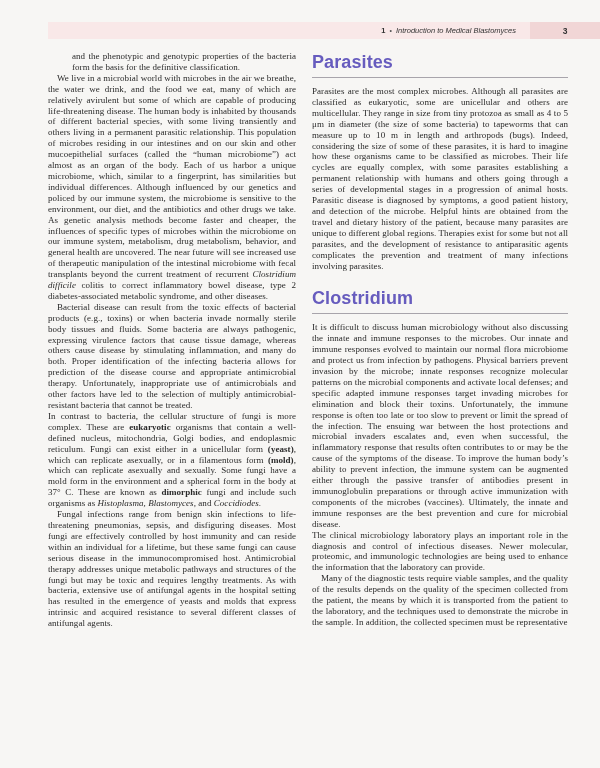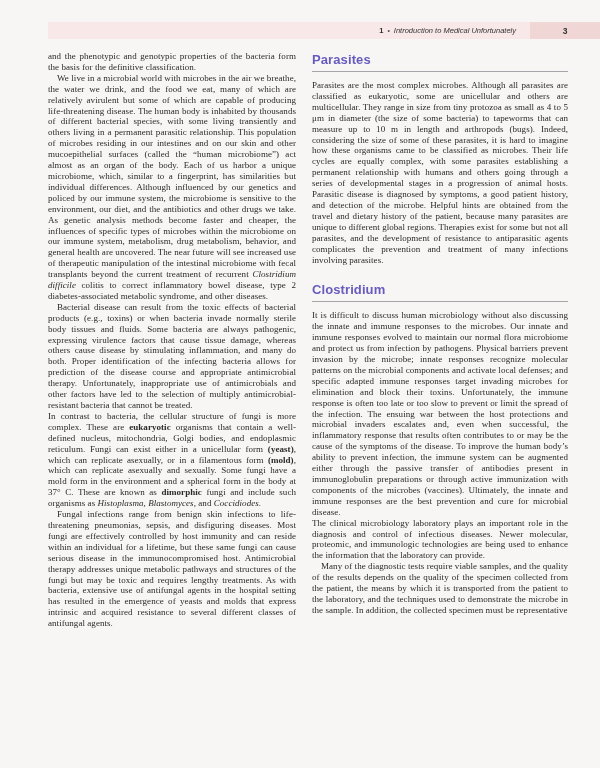--- a/index.html
+++ b/index.html
@@ -41,40 +41,40 @@
     margin:0;
     font-size:9px;line-height:10.9px;
     letter-spacing:0.05px;
     hyphens:auto;-webkit-hyphens:auto;
   }
   .body-paragraph.indent{text-indent:9px;}
   .body-paragraph .bold{font-weight:bold;}
   .body-paragraph .italic{font-style:italic;}
   .section-heading{
     font-family:"Liberation Sans",sans-serif;
-    font-size:13px;font-weight:bold;
+    font-size:18px;font-weight:bold;
     color:var(--heading-accent,#675cbe);
     margin:17px 0 8px 0;
     padding-bottom:4px;
     border-bottom:1px solid #a8a4ab;
     text-align:left;
     letter-spacing:0.1px;
   }
   .col .section-heading:first-child{margin-top:4px;}
-  .col .body-paragraph:first-child{margin-top:3px;}
+  .col .body-paragraph:first-child{margin-top:3px;margin-left:24px;}
 </style>
 </head>
 <body>
 
 <div class="page">
 
   <div class="head-band">
     <span class="chapter-num">1</span>
     <span class="head-bullet">•</span>
-    <span class="head-title">Introduction to Medical Unfortunately</span>
+    <span class="head-title">Introduction to Medical Blastomyces</span>
   </div>
   <div class="folio-box">
     <span>3</span>
   </div>
 
   <section class="col col-left">
       <p class="body-paragraph"><span>and the phenotypic and genotypic properties of the bacteria form the basis for the definitive classification.</span></p>
       <p class="body-paragraph indent"><span>We live in a microbial world with microbes in the air we breathe, the water we drink, and the food we eat, many of which are relatively avirulent but some of which are capable of producing life-threatening disease. The human body is inhabited by thousands of different bacterial species, with some living transiently and others living in a permanent parasitic relationship. This population of microbes residing in our intestines and on our skin and other mucoepithelial surfaces (called the “human microbiome”) act almost as an organ of the body. Each of us harbor a unique microbiome, which, similar to a fingerprint, has similarities but individual differences. Although influenced by our genetics and policed by our immune system, the microbiome is sensitive to the environment, our diet, and the antibiotics and other drugs we take. As genetic analysis methods become faster and cheaper, the influences of specific types of microbes within the microbiome on our immune system, metabolism, drug metabolism, behavior, and general health are uncovered. The near future will see increased use of therapeutic manipulation of the intestinal microbiome with fecal transplants beyond the current treatment of recurrent </span><span class="italic">Clostridium difficile</span><span> colitis to correct inflammatory bowel disease, type 2 diabetes-associated metabolic syndrome, and other diseases.</span></p>
       <p class="body-paragraph indent"><span>Bacterial disease can result from the toxic effects of bacterial products (e.g., toxins) or when bacteria invade normally sterile body tissues and fluids. Some bacteria are always pathogenic, expressing virulence factors that cause tissue damage, whereas others cause disease by stimulating inflammation, and many do both. Proper identification of the infecting bacteria allows for prediction of the disease course and appropriate antimicrobial therapy. Unfortunately, inappropriate use of antimicrobials and other factors have led to the selection of multiply antimicrobial-resistant bacteria that cannot be treated.</span></p>
       <p class="body-paragraph"><span>In contrast to bacteria, the cellular structure of fungi is more complex. These are </span><span class="bold">eukaryotic</span><span> organisms that contain a well-defined nucleus, mitochondria, Golgi bodies, and endoplasmic reticulum. Fungi can exist either in a unicellular form </span><span class="bold">(yeast)</span><span>, which can replicate asexually, or in a filamentous form </span><span class="bold">(mold)</span><span>, which can replicate asexually and sexually. Some fungi have a mold form in the environment and a spherical form in the body at 37° C. These are known as </span><span class="bold">dimorphic</span><span> fungi and include such organisms as </span><span class="italic">Histoplasma, Blastomyces,</span><span> and </span><span class="italic">Coccidiodes</span><span>.</span></p>

